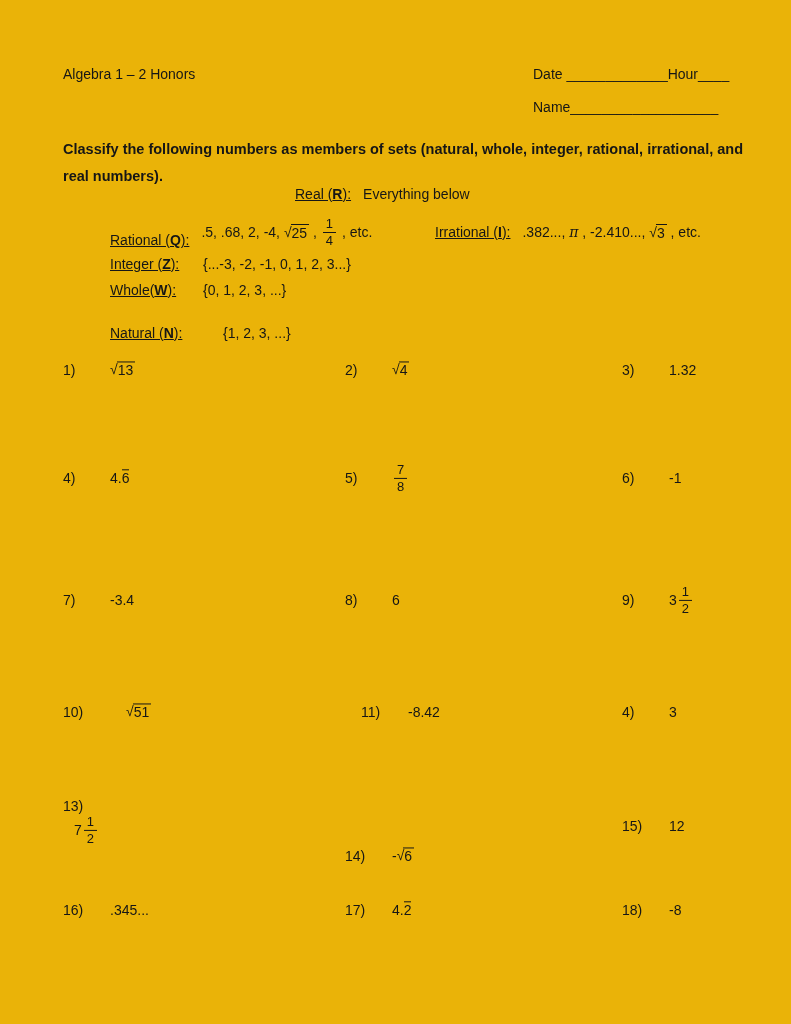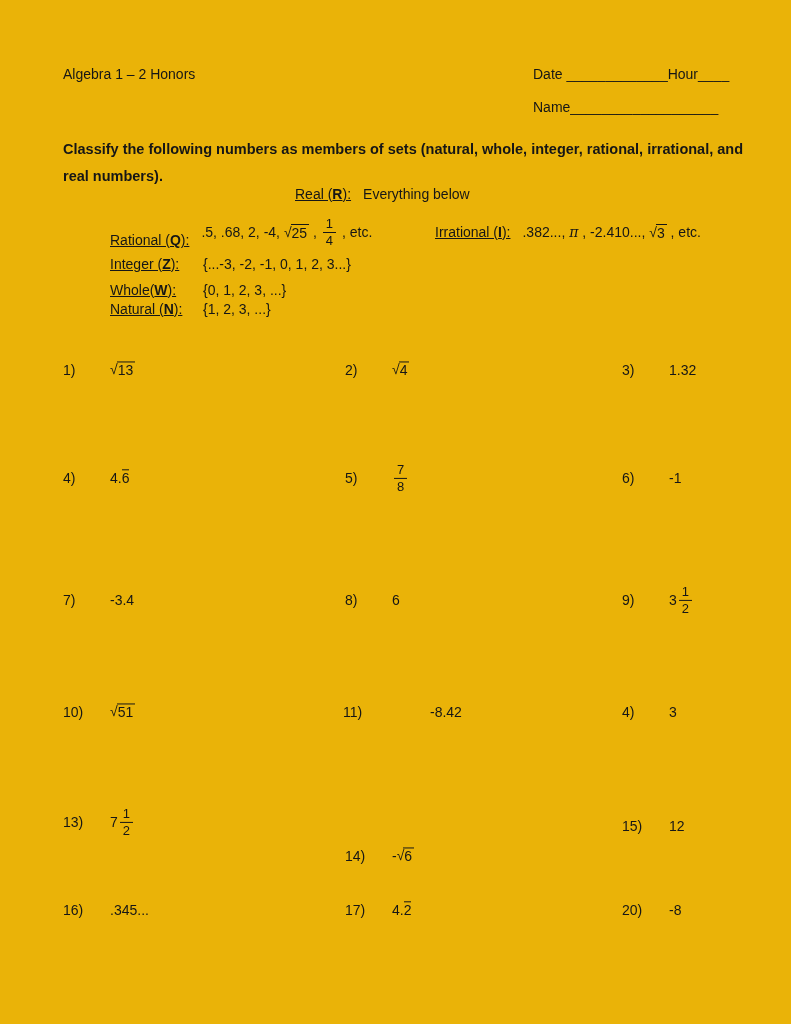--- a/index.html
+++ b/index.html
@@ -26,21 +26,21 @@
   .def-label{text-decoration:underline;white-space:nowrap;}
   .b{font-weight:bold;}
   .it{font-style:italic;font-family:"DejaVu Serif",serif;}
   .def-row{position:absolute;display:flex;align-items:center;}
   .def-real{left:295px;top:186px;}
   .def-qi{left:110px;top:216px;}
   .def-rational{width:325px;display:flex;align-items:flex-end;}
   .def-irrational{display:flex;align-items:center;justify-content:flex-end;}
   .def-z{left:110px;top:256px;}
   .def-w{left:110px;top:282px;}
-  .def-n{left:110px;top:301px;}
+  .def-n{left:110px;top:325px;gap:20px;}
   .def-z .def-label,.def-w .def-label,.def-n .def-label{display:inline-block;width:93px;flex:none;}
   .def-content{display:inline-flex;align-items:center;white-space:pre;}
   .gap12{margin-right:12px;}
   
   .sqrt{white-space:nowrap;display:inline-flex;align-items:flex-start;}
   .sqrt .sign{display:inline-block;margin-right:-1px;}
   .sqrt .rad{display:inline-block;border-top:1.4px solid #161616;padding:0 2px 0 1px;line-height:1.15;}
   .frac{display:inline-flex;flex-direction:column;align-items:center;vertical-align:middle;line-height:1.2;font-size:13px;margin:0 2px;}
   .frac .num{padding:0 3px;border-bottom:1.4px solid #161616;}
   .frac .den{padding:0 3px;}
@@ -145,36 +145,36 @@
         <span class="p-value"><span>-3.4</span></span>
       </div>
       <div class="problem" style="left: 282px; top: 600px;">
         <span class="p-label">8)</span>
         <span class="p-value"><span>6</span></span>
       </div>
       <div class="problem" style="left: 559px; top: 600px;">
         <span class="p-label">9)</span>
         <span class="p-value"><span>3</span><span class="frac"><span class="num">1</span><span class="den">2</span></span></span>
       </div>
-      <div class="problem" style="left: 0px; top: 712px;">
+      <div class="problem" style="left: 0px; top: 712px; gap: 16px;">
         <span class="p-label">10)</span>
         <span class="p-value"><span class="sqrt">
             <span class="sign">√</span>
             <span class="rad">51</span>
           </span></span>
       </div>
-      <div class="problem" style="left: 280px; top: 712px; gap: 40px;">
+      <div class="problem" style="left: 298px; top: 712px;">
         <span class="p-label">11)</span>
         <span class="p-value"><span>-8.42</span></span>
       </div>
       <div class="problem" style="left: 559px; top: 712px;">
         <span class="p-label">4)</span>
         <span class="p-value"><span>3</span></span>
       </div>
-      <div class="problem" style="left: 0px; top: 822px;">
+      <div class="problem" style="left: 0px; top: 822px; flex-direction: column;">
         <span class="p-label">13)</span>
         <span class="p-value"><span>7</span><span class="frac"><span class="num">1</span><span class="den">2</span></span></span>
       </div>
       <div class="problem" style="left: 282px; top: 856px;">
         <span class="p-label">14)</span>
         <span class="p-value"><span>-</span><span class="sqrt">
             <span class="sign">√</span>
             <span class="rad">6</span>
           </span></span>
       </div>
@@ -184,19 +184,19 @@
       </div>
       <div class="problem" style="left: 0px; top: 910px;">
         <span class="p-label">16)</span>
         <span class="p-value"><span>.345...</span></span>
       </div>
       <div class="problem" style="left: 282px; top: 910px;">
         <span class="p-label">17)</span>
         <span class="p-value"><span>4.</span><span class="bar">2</span></span>
       </div>
       <div class="problem" style="left: 559px; top: 910px;">
-        <span class="p-label">20)</span>
+        <span class="p-label">18)</span>
         <span class="p-value"><span>-8</span></span>
       </div>
     </div>
 
 
 </div>
 
 </body></html>

